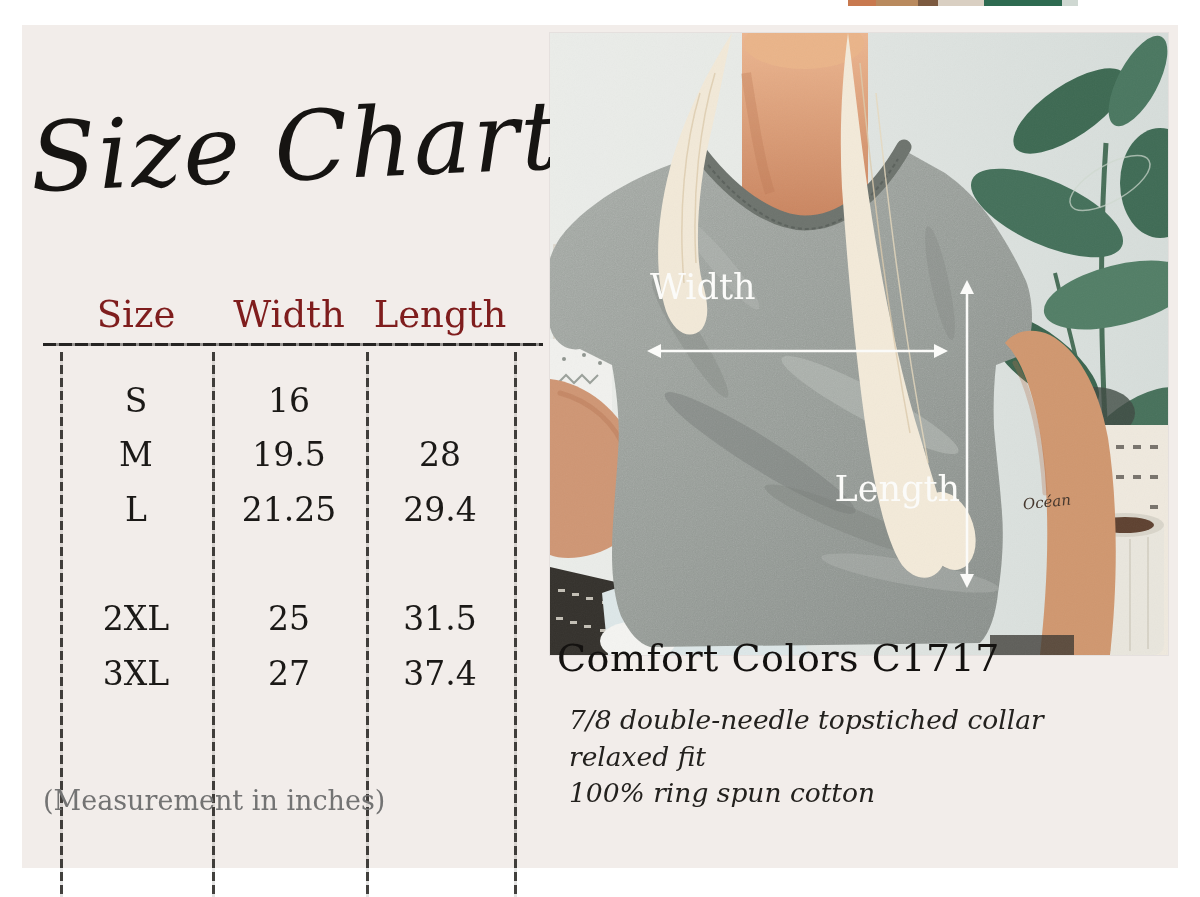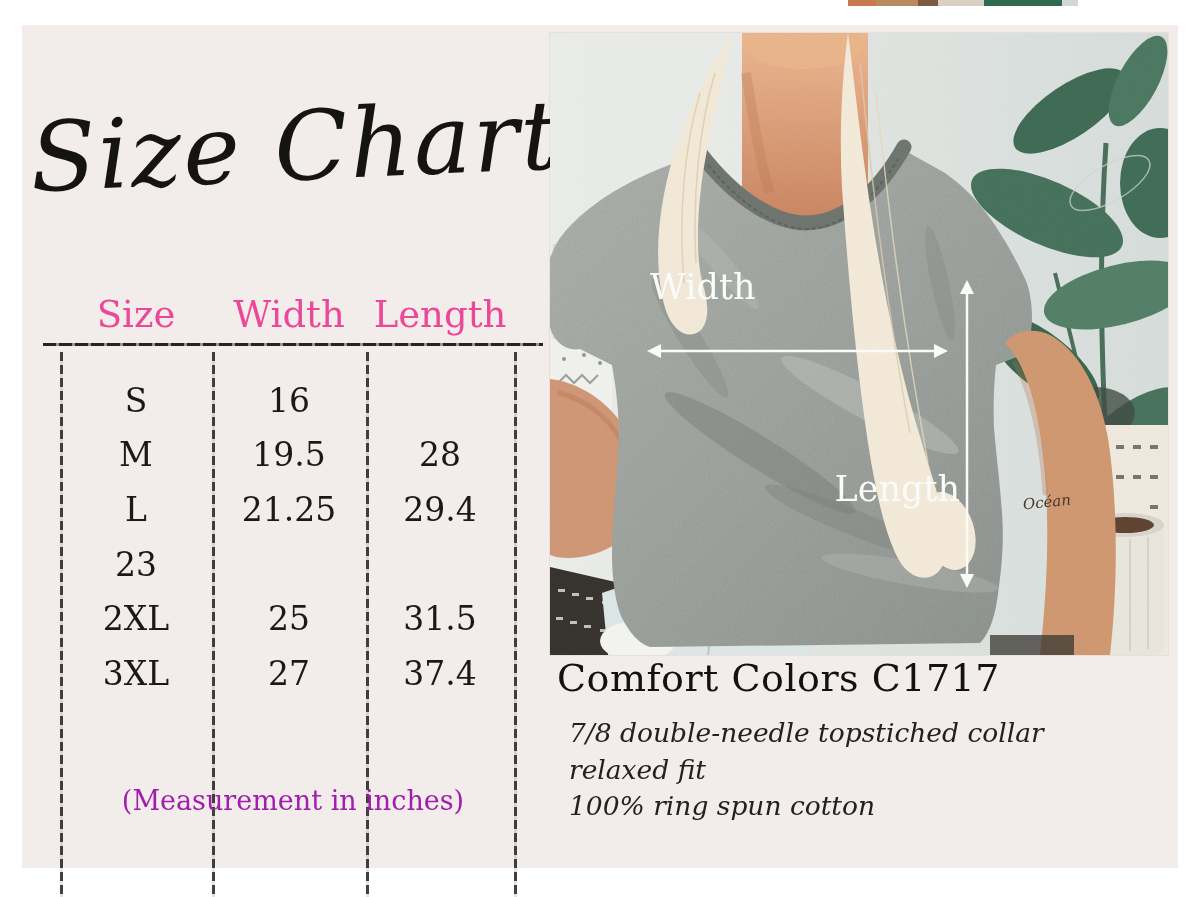--- a/index.html
+++ b/index.html
@@ -9,39 +9,39 @@
   
   .sliver{position:absolute;top:0;left:848px;height:6px;display:flex;}
   .sliver div{height:6px;}
   
   .script-title{position:absolute;left:30px;top:52px;width:520px;height:190px;
     font-style:italic;font-size:96px;letter-spacing:2px;color:#161412;
     transform:rotate(-2.5deg);line-height:190px;text-align:center;white-space:nowrap;}
   
   .table-wrap{position:absolute;left:43px;top:288px;width:500px;height:545px;}
   .theader{position:absolute;left:17px;top:0;width:454px;display:grid;grid-template-columns:152px 154px 148px;}
-  .theader span{font-size:37px;text-align:center;line-height:54px;color:#ec4899;}
+  .theader span{font-size:37px;text-align:center;line-height:54px;color:#7f1d1d;}
   .hline{position:absolute;left:0;top:55px;width:500px;height:3px;
     background:repeating-linear-gradient(90deg,#262422 0 13px,rgba(38,36,34,.45) 13px 16px);}
   .vline{position:absolute;top:64px;height:689px;width:3px;
     background:repeating-linear-gradient(180deg,rgba(33,31,28,.85) 0 9px,rgba(33,31,28,.12) 9px 13px);
     height:688px;}
   .vline{height:688px;top:64px;}
   .vline.v1{left:17px;}.vline.v2{left:169px;}.vline.v3{left:323px;}.vline.v4{left:471px;}
   .vline{height:688px;}
   .trows{position:absolute;left:17px;top:85px;width:454px;}
   .trow{display:grid;grid-template-columns:152px 154px 148px;height:54.6px;}
   .trow div{font-size:33px;text-align:center;align-self:center;color:#1b1917;}
-  .tnote{position:absolute;left:0;top:497px;width:500px;text-align:center;font-size:27px;color:#a21caf;}
+  .tnote{position:absolute;left:0;top:497px;width:500px;font-size:27px;color:#737373;}
   
   .photo{position:absolute;left:550px;top:33px;width:618px;height:622px;outline:1px solid rgba(0,0,0,.05);}
   
-  .product{position:absolute;left:557px;top:656px;width:625px;}
+  .product{position:absolute;left:557px;top:636px;width:625px;}
   .product-name{font-size:38px;font-weight:normal;margin:0;color:#141210;letter-spacing:.5px;}
-  .features{margin-top:15px;}
+  .features{margin-top:22px;}
   .feature{font-style:italic;font-size:26.5px;line-height:36.5px;padding-left:12px;color:#23211e;}
 </style>
 </head>
 <body>
 
 <div class="canvas">
 
   <div class="sliver">
     <div style="width:28px;background:#c8794f"></div>
     <div style="width:42px;background:#b98a5e"></div>
@@ -75,21 +75,20 @@
           <div>M</div>
           <div>19.5</div>
           <div>28</div>
         </div>
         <div class="trow">
           <div>L</div>
           <div>21.25</div>
           <div>29.4</div>
         </div>
         <div class="trow">
-          <div>23</div>
         </div>
         <div class="trow">
           <div>2XL</div>
           <div>25</div>
           <div>31.5</div>
         </div>
         <div class="trow">
           <div>3XL</div>
           <div>27</div>
           <div>37.4</div>

